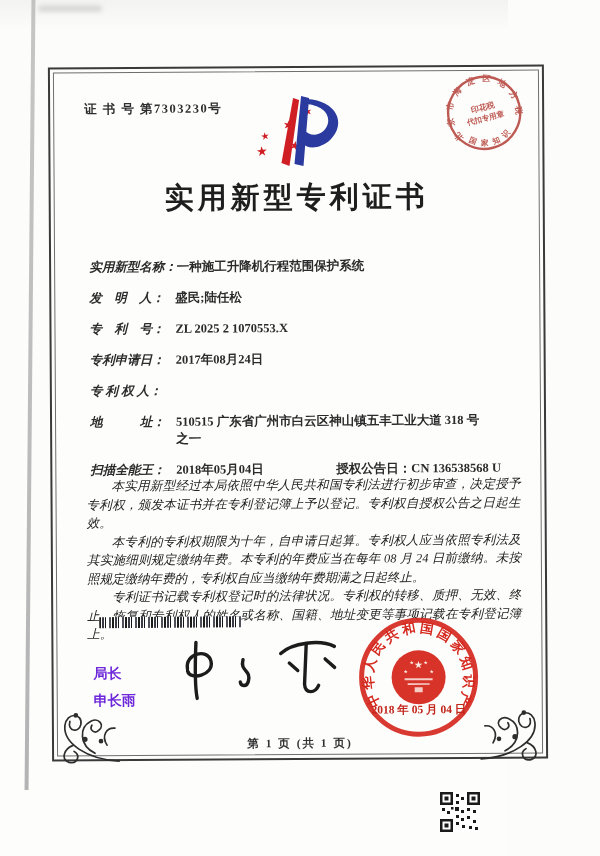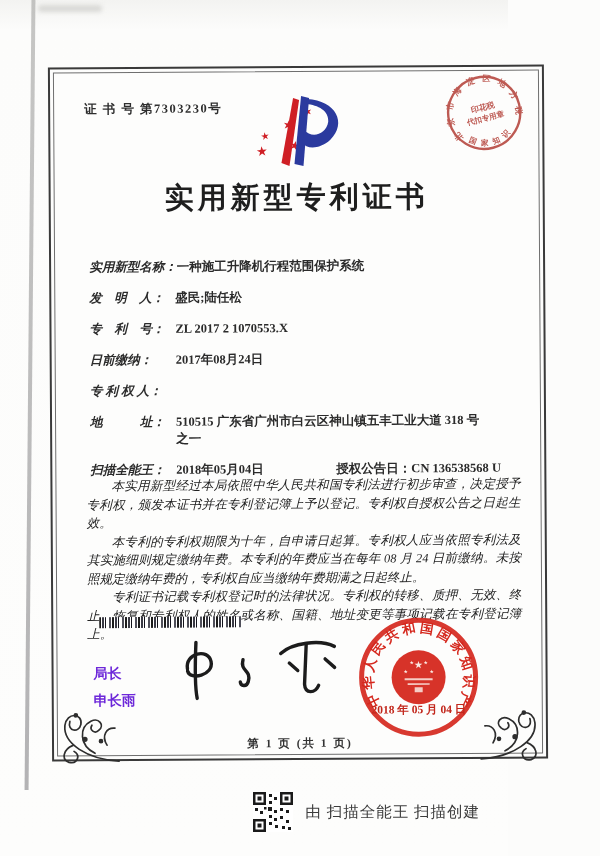--- a/index.html
+++ b/index.html
@@ -97,24 +97,24 @@
       <div class="field-row">
         <span class="field-label">实用新型名称：</span>
         <span class="field-value">一种施工升降机行程范围保护系统</span>
       </div>
       <div class="field-row">
         <span class="field-label">发　明　人：</span>
         <span class="field-value">盛民;陆任松</span>
       </div>
       <div class="field-row">
         <span class="field-label">专　利　号：</span>
-        <span class="field-value">ZL 2017 2 1070553.X</span>
-      </div>
-      <div class="field-row">
-        <span class="field-label">日前缴纳：</span>
+        <span class="field-value">ZL 2025 2 1070553.X</span>
+      </div>
+      <div class="field-row">
+        <span class="field-label">专利申请日：</span>
         <span class="field-value">2017年08月24日</span>
       </div>
       <div class="field-row">
         <span class="field-label">专 利 权 人：</span>
       </div>
       <div class="field-row">
         <span class="field-label">地　　　址：</span>
         <span class="field-value">510515 广东省广州市白云区神山镇五丰工业大道 318 号之一</span>
       </div>
       <div class="grant-row">
@@ -233,16 +233,15 @@
         <rect x="16" y="23" width="3" height="3"></rect>
           <rect x="21" y="26" width="3" height="3"></rect>
           <rect x="27" y="24" width="3" height="3"></rect>
           <rect x="33" y="28" width="3" height="3"></rect>
         <rect x="16" y="30" width="3" height="3"></rect>
           <rect x="22" y="33" width="3" height="3"></rect>
           <rect x="29" y="34" width="3" height="3"></rect>
           <rect x="35" y="35" width="3" height="3"></rect>
       </g>
     </svg>
-    <span class="scan-footer-text">由 扫描全能王 扫描创建</span>
   </div>
 
 </div>
 
 </body></html>

